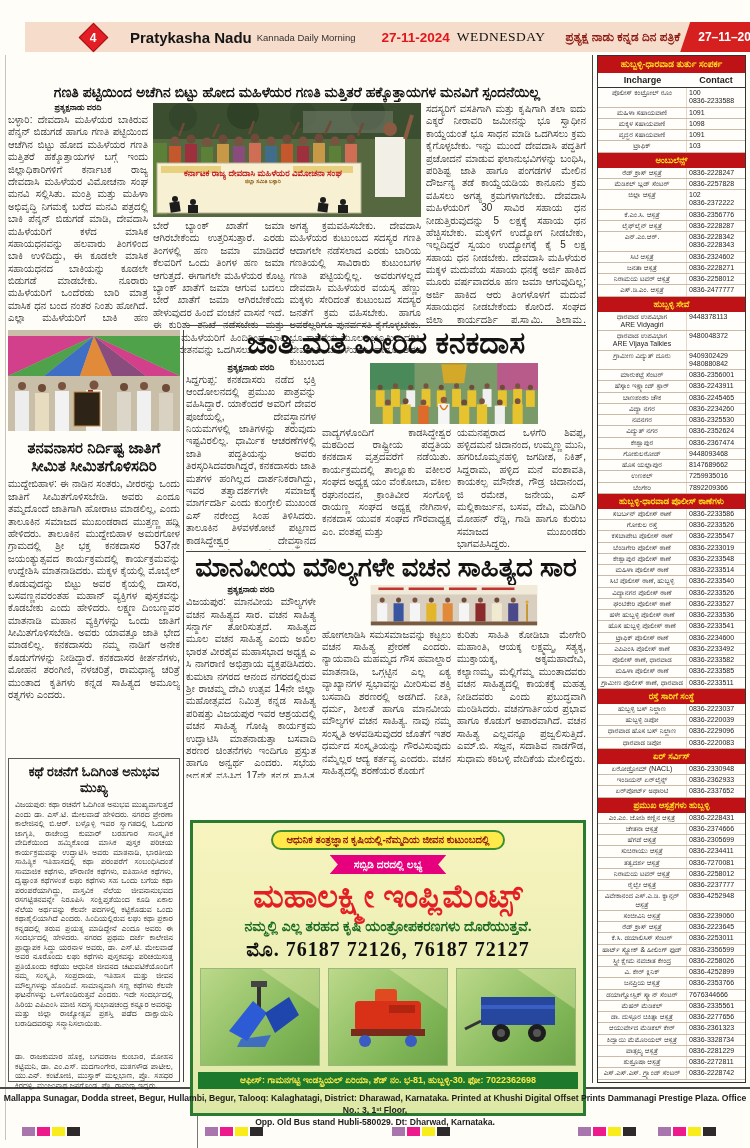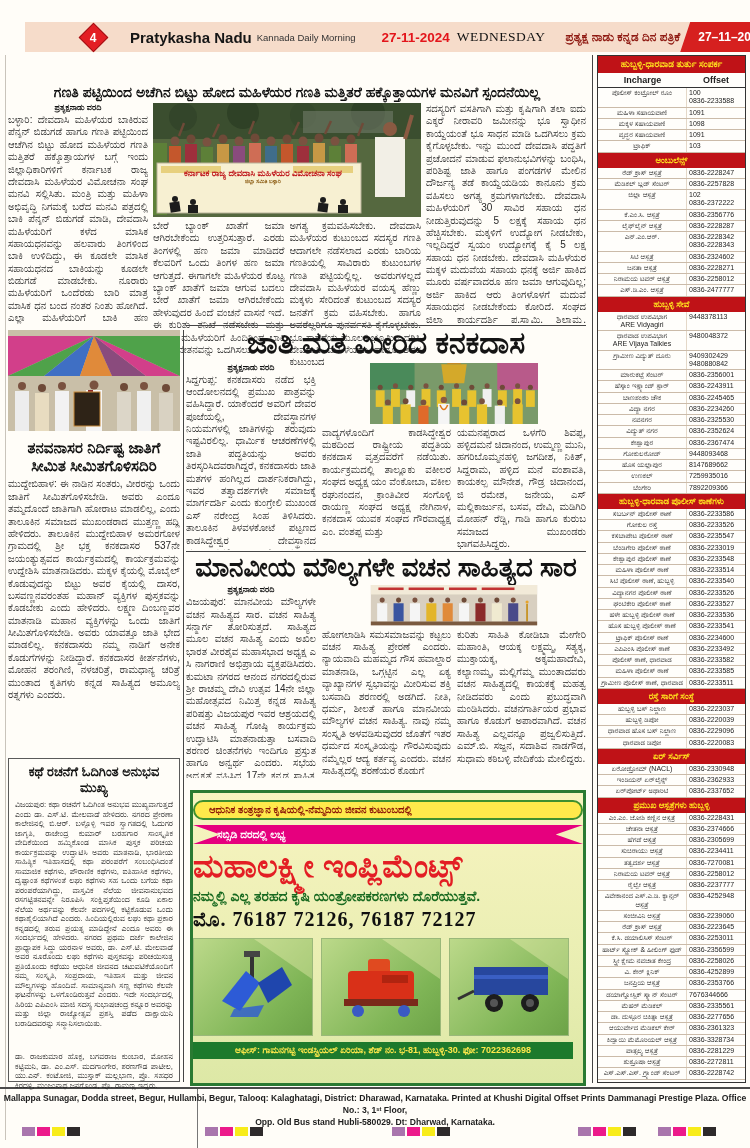--- a/index.html
+++ b/index.html
@@ -51,22 +51,22 @@
   .article{left:186px;width:400px;}
   .art-headline{font-weight:800;text-align:center;color:#141414;line-height:1.05;}
   .art2-head{font-size:30px;}
   .art3-head{font-size:26px;}
   .art-row{display:flex;gap:6px;margin-top:4px;}
   .art-col1{width:130px;flex:0 0 auto;}
   .art-right{flex:1;display:flex;flex-direction:column;}
   .art-right-cols{display:flex;gap:6px;margin-top:3px;flex:1;}
 
   
-  .ad{left:190px;top:790px;width:396px;height:296px;border:3px solid #2a7a32;box-sizing:border-box;
-      background:linear-gradient(180deg,#f8f4c0,#e9eeb2 60%,#dde8a6);display:flex;flex-direction:column;padding-top:7px;}
+  .ad{left:190px;top:820px;width:396px;height:296px;border:3px solid #2a7a32;box-sizing:border-box;
+      background:linear-gradient(180deg,#f8f4c0,#e9eeb2 60%,#dde8a6);display:flex;flex-direction:column;align-items:center;padding-top:7px;}
   .ad-pill{background:#ffe94b;border:2px solid #3f8f2f;border-radius:12px;color:#8b1407;font-weight:bold;font-size:10px;padding:2px 14px;}
   .ad-ribbon{margin-top:5px;background:#e6007e;color:#fff;font-weight:bold;font-size:10.5px;padding:3px 24px;
              clip-path:polygon(0 0,100% 0,93% 50%,100% 100%,0 100%,7% 50%);}
   .ad-title{margin-top:6px;color:#e31e24;font-size:32px;font-weight:800;line-height:1;}
   .ad-sub{margin-top:6px;color:#17691f;font-size:14px;font-weight:bold;}
   .ad-phone{margin-top:3px;font-size:20px;font-weight:800;color:#101010;font-family:"Liberation Serif",serif;letter-spacing:1px;}
   .ad-imgs{margin-top:7px;display:flex;gap:8px;}
   .ad-img{width:118px;height:96px;border:1px solid #9ab87a;background:linear-gradient(135deg,#bcd98a,#7fb556 70%,#6da348);line-height:0;}
   .ad-office{margin-top:6px;width:calc(100% - 10px);background:#1d7a2c;color:#ffe94b;font-weight:bold;font-size:9px;text-align:center;padding:3px 0;}
 
@@ -227,21 +227,21 @@
       <rect x="66" y="62" width="26" height="34" fill="#2e2317" stroke="#c78a3a"></rect>
     </svg>
     <div class="lr-headline">ತನವನಾಸರ ನಿರ್ದಿಷ್ಟ ಜಾತಿಗೆ
 ಸೀಮಿತ ಸೀಮಿತಗೊಳಿಸದಿರಿ</div>
     <div class="lr-body bodytext">ಮುದ್ದೇಬಿಹಾಳ: ಈ ನಾಡಿನ ಸಂತರು, ವೀರರನ್ನು ಒಂದು ಜಾತಿಗೆ ಸೀಮಿತಗೊಳಿಸಬೇಡಿ. ಅವರು ಎಂದೂ ತಮ್ಮದೊಂದೆ ಜಾತಿಗಾಗಿ ಹೋರಾಟ ಮಾಡಲಿಲ್ಲ, ಎಂದು ತಾಲೂಕಿನ ಸಮಾಜದ ಮುಖಂಡರಾದ ಮುತ್ತಣ್ಣ ಹದ್ಲಿ ಹೇಳಿದರು. ತಾಲೂಕಿನ ಮುದ್ದೇಬಿಹಾಳ ಅಮರಗೋಳ ಗ್ರಾಮದಲ್ಲಿ ಶ್ರೀ ಭಕ್ತ ಕನಕದಾಸರ 537ನೇ ಜಯಂತ್ಯುತ್ಸವದ ಕಾರ್ಯಕ್ರಮದಲ್ಲಿ ಕಾರ್ಯಕ್ರಮವನ್ನು ಉದ್ದೇಶಿಸಿ ಮಾತನಾಡಿದರು. ಮಕ್ಕಳ ಕೈಯಲ್ಲಿ ಮೊಬೈಲ್ ಕೊಡುವುದನ್ನು ಬಿಟ್ಟು ಅವರ ಕೈಯಲ್ಲಿ ದಾಸರ, ಬಸವಣ್ಣನವರಂತಹ ಮಹಾನ್ ವ್ಯಕ್ತಿಗಳ ಪುಸ್ತಕವನ್ನು ಕೊಡಬೇಕು ಎಂದು ಹೇಳಿದರು. ಲಕ್ಷ್ಮಣ ದಿಂಬಣ್ಣವರ ಮಾತನಾಡಿ ಮಹಾನ ವ್ಯಕ್ತಿಗಳನ್ನು ಒಂದು ಜಾತಿಗೆ ಸೀಮಿತಗೊಳಿಸಬೇಡಿ. ಅವರು ಯಾವತ್ತೂ ಜಾತಿ ಭೇದ ಮಾಡಲಿಲ್ಲ. ಕನಕದಾಸರು ನಮ್ಮ ನಾಡಿಗೆ ಅನೇಕ ಕೊಡುಗೆಗಳನ್ನು ನೀಡಿದ್ದಾರೆ. ಕನಕದಾಸರ ಕೀರ್ತನೆಗಳು, ಮೋಹನ ತರಂಗಿಣಿ, ನಳಚರಿತ್ರೆ, ರಾಮಧಾನ್ಯ ಚರಿತ್ರೆ ಮುಂತಾದ ಕೃತಿಗಳು ಕನ್ನಡ ಸಾಹಿತ್ಯದ ಅಮೂಲ್ಯ ರತ್ನಗಳು ಎಂದರು.</div>
   </div>
 
   <div class="abs story-box">
     <div class="story-head">ಕಥೆ ರಚನೆಗೆ ಓದಿಗಿಂತ ಅನುಭವ ಮುಖ್ಯ</div>
     <div class="story-body">ವಿಜಯಪುರ: ಕಥಾ ರಚನೆಗೆ ಓದಿಗಿಂತ ಅನುಭವ ಮುಖ್ಯವಾಗುತ್ತದೆ ಎಂದು ಡಾ. ಎಸ್.ಟಿ. ಮೇಲವಾಡೆ ಹೇಳಿದರು. ನಗರದ ಪ್ರೇರಣಾ ಕಾಲೇಜಿನಲ್ಲಿ ಬಿ.ಆರ್. ಬಳ್ಳೊಳ್ಳಿ ಇವರ ಸ್ವಾಗತದಲ್ಲಿ ಓದುಗರ ಜಾಗೃತಿ, ರಾಜೇಂದ್ರ ಕುಮಾರ್ ಬರಹಗಾರ ಸಾಂಸ್ಕೃತಿಕ ವೇದಿಕೆಯಿಂದ ಹಮ್ಮಿಕೊಂಡ ಮಾಸಿಕ ಪುಸ್ತಕ ಪರಿಚಯ ಕಾರ್ಯಕ್ರಮವನ್ನು ಉದ್ಘಾಟಿಸಿ ಅವರು ಮಾತನಾಡಿ, ಭಾರತೀಯ ಸಾಹಿತ್ಯಿಕ ಇತಿಹಾಸದಲ್ಲಿ ಕಥಾ ಪರಂಪರೆಗೆ ಸಂಬಂಧಿಸಿದಂತೆ ಸಾಮಾಜಿಕ ಕಥೆಗಳು, ಪೌರಾಣಿಕ ಕಥೆಗಳು, ಐತಿಹಾಸಿಕ ಕಥೆಗಳು, ದೃಷ್ಟಾಂತ ಕಥೆಗಳಂತೆ ಲಘು ಕಥೆಗಳು ಸಹ ಒಂದು ಬಗೆಯ ಕಥಾ ಪರಂಪರೆಯಾಗಿದ್ದು, ವಾಸ್ತವಿಕ ನೆಲೆಯ ಜೀವನಾನುಭವದ ರಸಗಟ್ಟಿತನವನ್ನೇ ನಿರೂಪಿಸಿ ಸಂಕ್ಷಿಪ್ತತೆಯಿಂದ ಕೂಡಿ ಏಕಾಲ ನೆಲೆಯ ಅರ್ಥವನ್ನು ಕೆಲವೇ ಪದಗಳಲ್ಲಿ ಕಟ್ಟಿಕೊಡುವ ಒಂದು ಕಥಾಶೈಲಿಯಾಗಿದೆ ಎಂದರು. ಹಿಂದಿಯಲ್ಲಿರುವ ಲಘು ಕಥಾ ಪ್ರಕಾರ ಕನ್ನಡದಲ್ಲಿ ತರುವ ಪ್ರಯತ್ನ ಮಾಡಿದ್ದೇನೆ ಎಂದೂ ಅವರು ಈ ಸಂದರ್ಭದಲ್ಲಿ ಹೇಳಿದರು. ನಗರದ ಪ್ರಥಮ ದರ್ಜೆ ಕಾಲೇಜಿನ ಪ್ರಾಧ್ಯಾಪಕ ಸಿದ್ದು ಯರನಾಳ ಅವರು, ಡಾ. ಎಸ್.ಟಿ. ಮೇಲವಾಡೆ ಅವರ ನೂರೊಂದು ಲಘು ಕಥೆಗಳು ಪುಸ್ತಕವನ್ನು ಪರಿಚಯಿಸುತ್ತ ಪ್ರತಿಯೊಂದು ಕಥೆಯು ಆಧುನಿಕ ಜೀವನದ ಚಟುವಟಿಕೆಯೊಂದಿಗೆ ನಮ್ಮ ಸಂಸ್ಕೃತಿ, ಸಂಪ್ರದಾಯ, ಇತಿಹಾಸ ಮತ್ತು ಜೀವನ ಮೌಲ್ಯಗಳನ್ನು ಹೊಂದಿವೆ. ಸಾಮಾನ್ಯವಾಗಿ ಸಣ್ಣ ಕಥೆಗಳು ಕೆಲವೇ ಘಟನೆಗಳನ್ನು ಒಳಗೊಂಡಿರುತ್ತವೆ ಎಂದರು. ಇದೇ ಸಂದರ್ಭದಲ್ಲಿ ಹಿರಿಯ ಎಪಿಎಂಸಿ ಮಾಜಿ ಸದಸ್ಯ ಸುಭಾಷಚಂದ್ರ ಕನ್ನೂರ ಅವರನ್ನು ಮತ್ತು ಜಿಲ್ಲಾ ರಾಜ್ಯೋತ್ಸವ ಪ್ರಶಸ್ತಿ ಪಡೆದ ದಾಕ್ಷಾಯಿನಿ ಬರಾಡಿದವರನ್ನು ಸನ್ಮಾನಿಸಲಾಯಿತು.</div>
-    <div class="story-credits">ಡಾ. ರಾಜಕುಮಾರ ಹೊಕ್ಳ, ಬಗವರಾಜ ಕುಂಬಾರ, ಮೋಹನ ಕಟ್ಟಿಮನಿ, ಡಾ. ಎಂ.ಎಸ್. ಮದಗಾಂಗೇರ, ಶರಣಗೌಡ ಪಾಟೀಲ, ಯು.ಎನ್. ಕಂಟೋಜಿ, ಮುಸ್ತಾಕ್ ಮಲ್ಲಭಾಣ, ಪ್ರೊ. ಸಹಧರ ಕಿರದಳ್ಳಿ, ಮಂಜುನಾಥ ಜನಗೊಂಡ, ಪ್ರೊ. ರಾಮಣ್ಣ ಇದ್ದರು.</div>
+    <div class="story-credits">ಡಾ. ರಾಜಕುಮಾರ ಹೊಕ್ಳ, ಬಗವರಾಜ ಕುಂಬಾರ, ಮೋಹನ ಕಟ್ಟಿಮನಿ, ಡಾ. ಎಂ.ಎಸ್. ಮದಗಾಂಗೇರ, ಮತಗಳೌಡ ಪಾಟೀಲ, ಯು.ಎನ್. ಕಂಟೋಜಿ, ಮುಸ್ತಾಕ್ ಮಲ್ಲಭಾಣ, ಪ್ರೊ. ಸಹಧರ ಕಿರದಳ್ಳಿ, ಮಂಜುನಾಥ ಜನಗೊಂಡ, ಪ್ರೊ. ರಾಮಣ್ಣ ಇದ್ದರು.</div>
   </div>
 
   <div class="abs article" style="top:327px;">
     <div class="art-headline art2-head">ಜಾತಿ ಮತ ಮೀರಿದ ಕನಕದಾಸ</div>
     <div class="art-row" style="height:188px;">
       <div class="art-col1">
         <div class="byline">ಪ್ರತ್ಯಕ್ಷನಾಡು ವರದಿ</div>
         <div class="bodytext" style="height:176px;">ಸಿದ್ದಗುಪ್ಪ: ಕನಕದಾಸರು ನಡೆದ ಭಕ್ತಿ ಆಂದೋಲನದಲ್ಲಿ ಪ್ರಮುಖ ಪಾತ್ರವನ್ನು ವಹಿಸಿದ್ದಾರೆ. ಯಾಕೆಂದರೆ ಅವರಿಗೆ ದೇವರ ಪೂಜೆಯಲ್ಲಿ, ದೇವಸ್ಥಾನಗಳ ನಿಯಮಗಳಲ್ಲಿ ಜಾತಿಗಳನ್ನು ತರುವುದು ಇಷ್ಟವಿರಲಿಲ್ಲ. ಧಾರ್ಮಿಕ ಆಚರಣೆಗಳಲ್ಲಿ ಜಾತಿ ಪದ್ಧತಿಯನ್ನು ಅವರು ತಿರಸ್ಕರಿಸಿದವರಾಗಿದ್ದರೆ, ಕನಕದಾಸರು ಜಾತಿ ಮತಗಳ ಹಂಗಿಲ್ಲದ ದಾರ್ಶನಿಕರಾಗಿದ್ದು, ಇವರ ತತ್ವಾದರ್ಶಗಳೇ ಸಮಾಜಕ್ಕೆ ಮಾರ್ಗದರ್ಶಿ ಎಂದು ಕುಂಗ್ರೇಲಿ ಮುಖಂಡ ಎಸ್ ನರೇಂದ್ರ ಸಿಂಹ ತಿಳಿಸಿದರು. ತಾಲೂಕಿನ ತಿಳವಳಕೋಟೆ ಪಟ್ಟಣದ ಕಾಡಸಿದ್ಧೇಶ್ವರ ದೇವಸ್ಥಾನದ ಮುಂಭಾಗದಲ್ಲಿ ಆಯೋಜಿಸಲಾಗಿದ್ದ ಕನಕದಾಸರ 537ನೇ ಜಯಂತ್ಯುತ್ಸವ ಕಾರ್ಯಕ್ರಮಕ್ಕೆ ಚಾಲನೆ ನೀಡಿ ಮಾತನಾಡಿದರು. ನಂತರ ಕನಕದಾಸರ ಭಾವಚಿತ್ರದ ಮೆರವಣಿಗೆಯು ಸಕಲ ಮಂಗಳ</div>
       </div>
       <div class="art-right">
@@ -393,21 +393,21 @@
         </svg>
       </div>
     </div>
     <div class="ad-office">ಆಫೀಸ್: ಗಾಮನಗಟ್ಟಿ ಇಂಡಸ್ಟ್ರಿಯಲ್ ಏರಿಯಾ, ಶೆಡ್ ನಂ. ಭ-81, ಹುಬ್ಬಳ್ಳಿ-30. ಫೋ: 7022362698</div>
   </div>
 
   <div class="abs sidebar">
     <div class="side-title">ಹುಬ್ಬಳ್ಳಿ-ಧಾರವಾಡ ತುರ್ತು ಸಂಪರ್ಕ</div>
     <div class="side-cols">
       <span class="side-col-name">Incharge</span>
-      <span class="side-col-contact">Offset</span>
+      <span class="side-col-contact">Contact</span>
     </div>
     <div id="side-rows">
         <div class="side-row">
           <span class="side-name">ಪೊಲೀಸ್ ಕಂಟ್ರೋಲ್ ರೂಂ</span>
           <span class="side-contact">100
 0836-2233588</span>
         </div>
         <div class="side-row">
           <span class="side-name">ಮಹಿಳಾ ಸಹಾಯವಾಣಿ</span>
           <span class="side-contact">1091</span>

